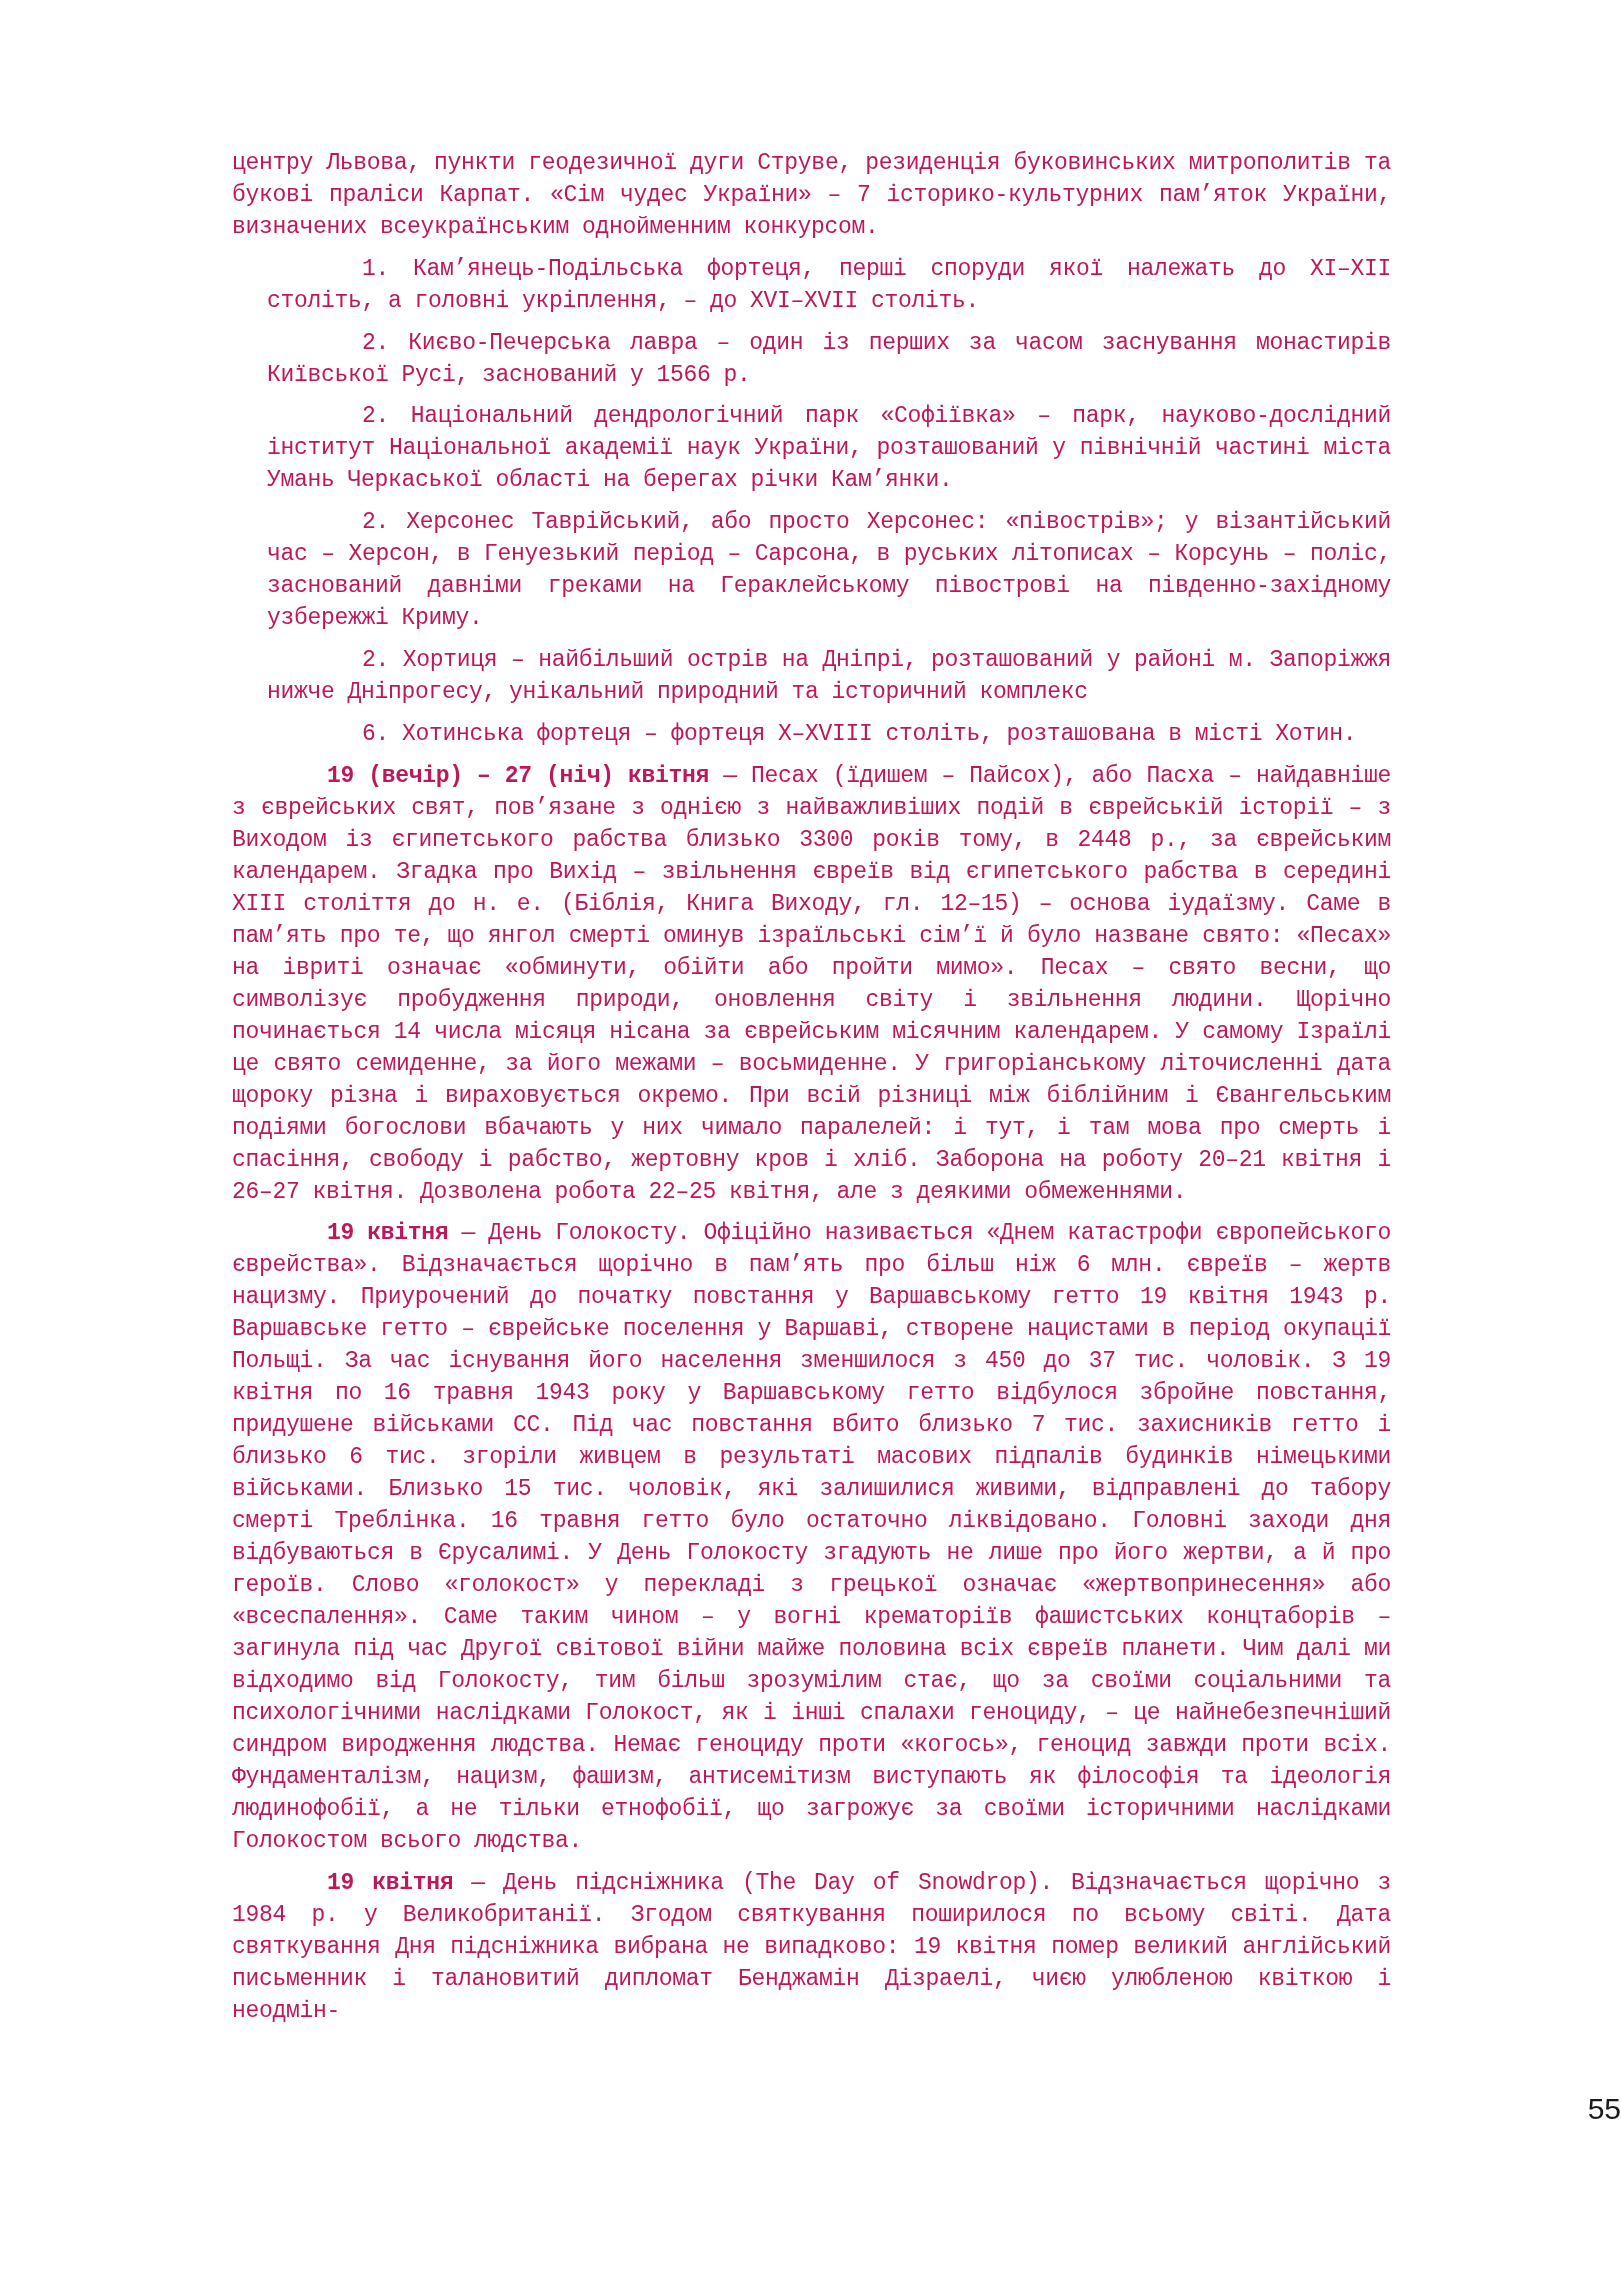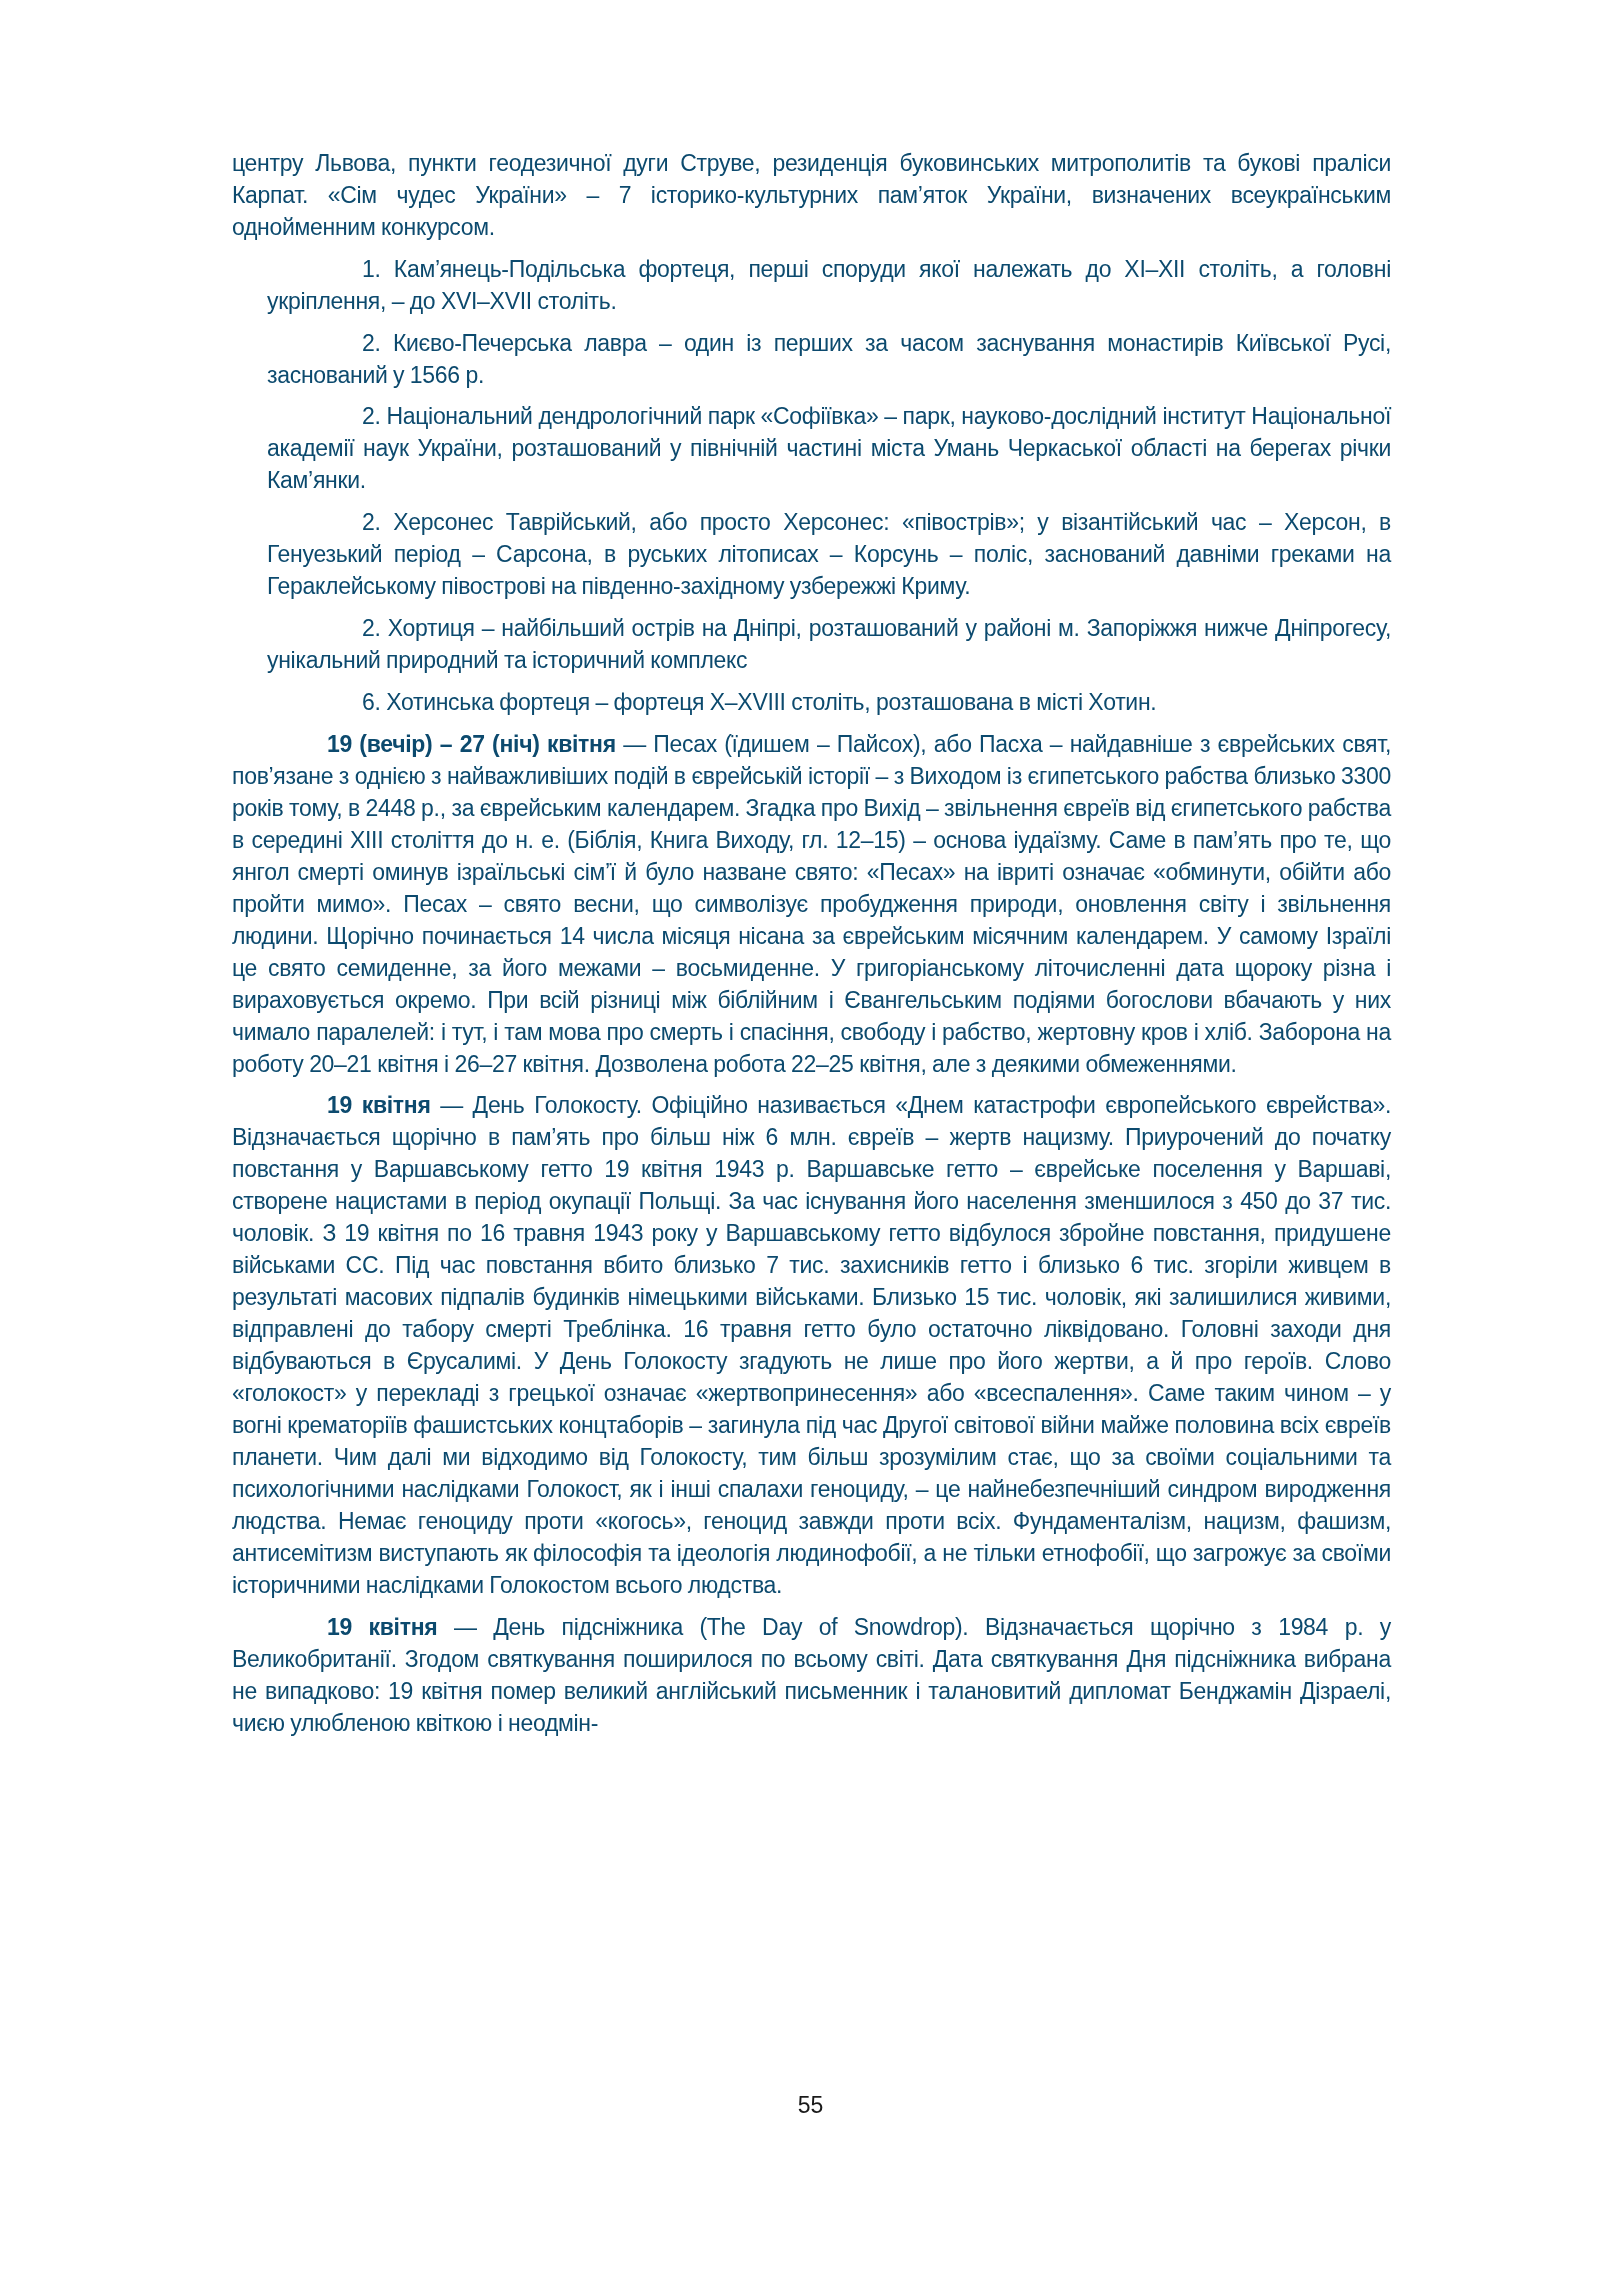--- a/index.html
+++ b/index.html
@@ -11,24 +11,24 @@
     width: 1621px;
     height: 2293px;
     position: relative;
     overflow: hidden;
   }
   .page {
     position: absolute;
     left: 232px;
     top: 147px;
     width: 1159px;
-    font-family: Liberation Sans, sans-serif;
+    font-family: Liberation Mono, monospace;
     font-size: 23px;
     line-height: 32px;
-    color: #0c4a6e;
+    color: #be185d;
     text-align: justify;
     letter-spacing: -0.3px;
     word-spacing: -0.5px;
   }
   .page p {
     margin: 0 0 9.8px 0;
     text-indent: 95px;
     hyphens: manual;
   }
   .page p.continuation {
@@ -39,23 +39,23 @@
     margin-left: 35px;
   }
   .page b {
     font-weight: bold;
   }
   .page-number {
     position: absolute;
     top: 2092px;
     left: 0;
     width: 1621px;
-    text-align: center;
+    text-align: right;
     font-family: "Liberation Sans", sans-serif;
-    font-size: 23px;
+    font-size: 30px;
     color: #1a1a1a;
   }
 </style>
 </head>
 <body>
 
 <div class="page">
   <p class="continuation">центру Львова, пункти геодезичної дуги Струве, резиденція буковинських митрополитів та букові праліси Карпат. «Сім чудес України» – 7 історико-культурних пам’яток України, визначених всеукраїнським однойменним конкурсом.</p>
 
   <p class="list-item">1. Кам’янець-Подільська фортеця, перші споруди якої належать до XI–XII століть, а головні укріплення, – до XVI–XVII століть.</p>

